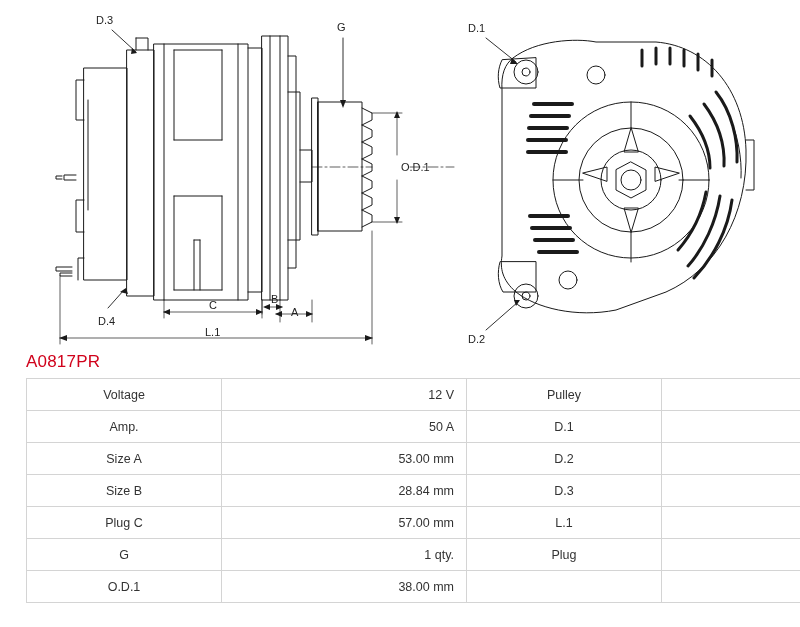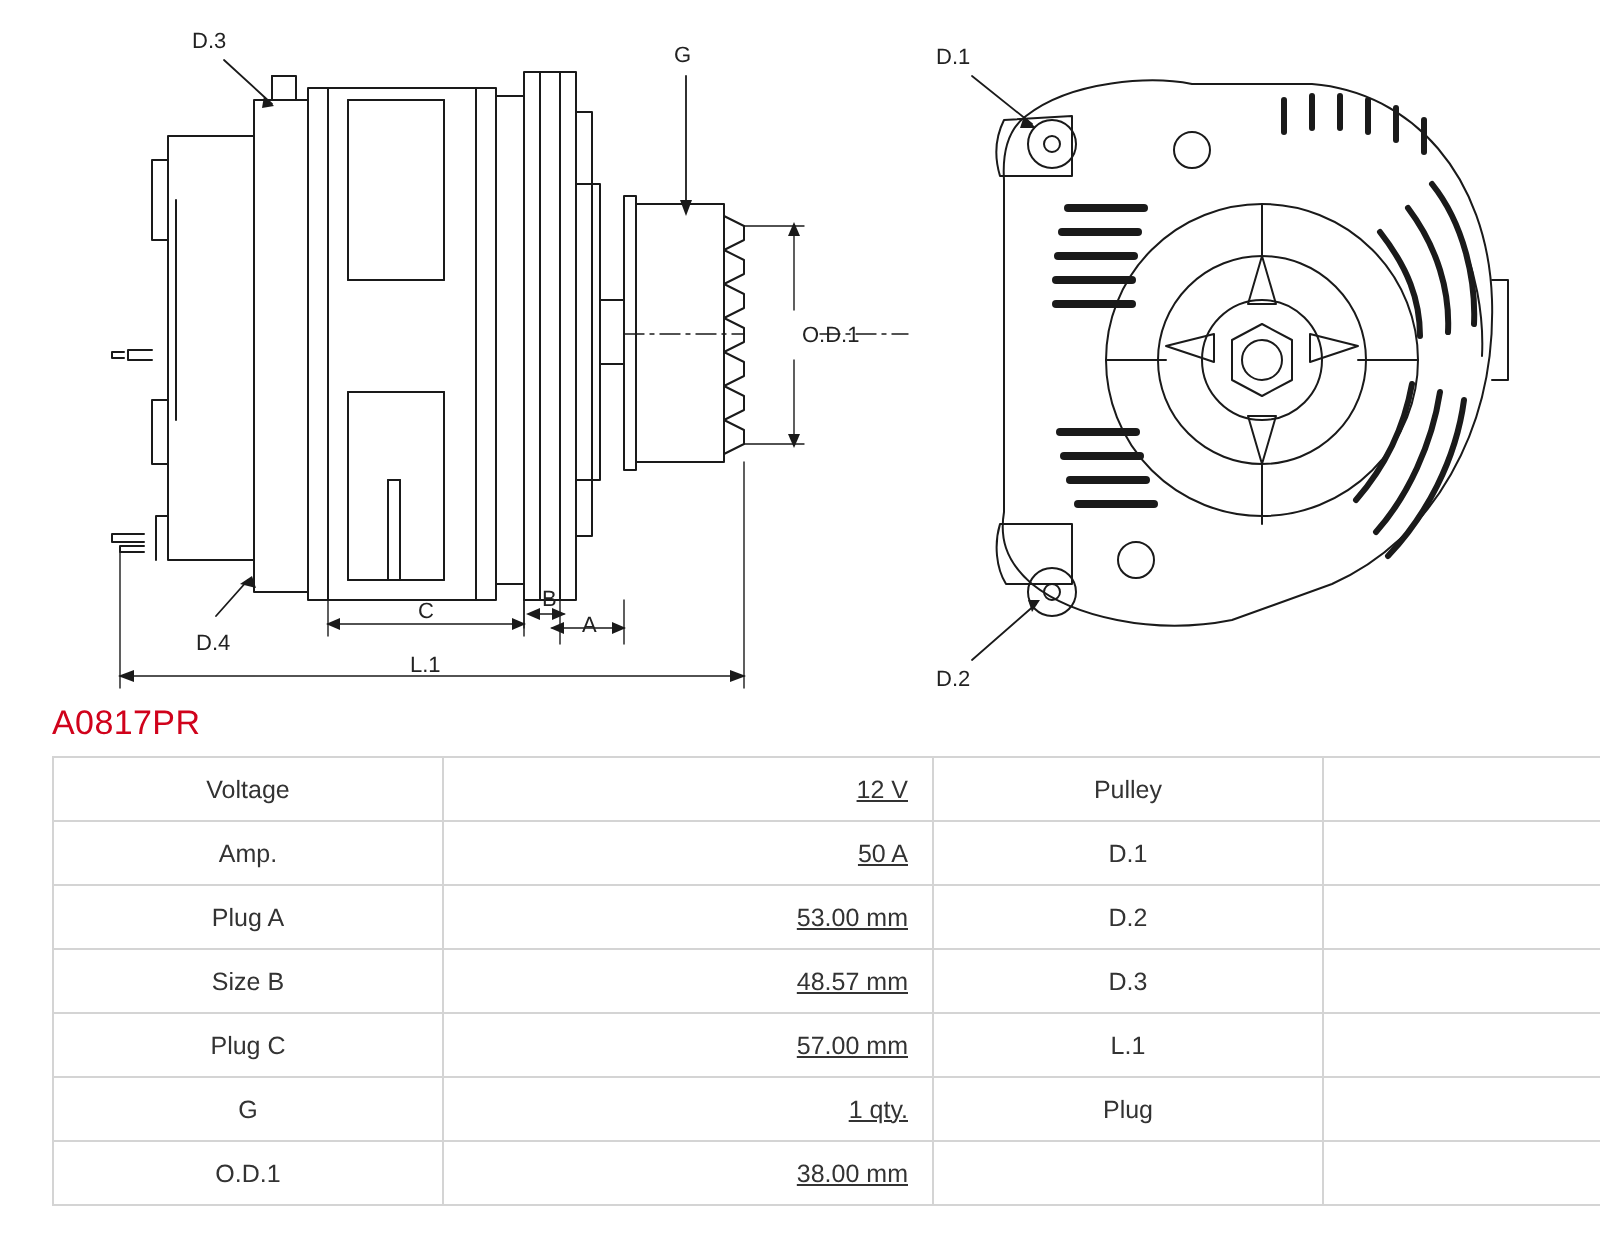--- a/index.html
+++ b/index.html
@@ -51,21 +51,20 @@
   }
   td.lbl {
     text-align: center;
     width: 170px;
     color: #333;
   }
   td.val {
     text-align: right;
     width: 220px;
     color: #333;
-    text-decoration: underline;
   }
   td.empty {
     border: none;
   }
   .dim-text {
     font-size: 11px;
     fill: #222;
     font-family: "Liberation Sans", sans-serif;
   }
 </style>
@@ -257,28 +256,28 @@
         <td class="lbl">Pulley</td>
         <td class="val">AP</td>
       </tr>
       <tr>
         <td class="lbl">Amp.</td>
         <td class="val">50 A</td>
         <td class="lbl">D.1</td>
         <td class="val">10.50 mm</td>
       </tr>
       <tr>
-        <td class="lbl">Plug A</td>
+        <td class="lbl">Size A</td>
         <td class="val">53.00 mm</td>
         <td class="lbl">D.2</td>
         <td class="val">M8x1.25 mm</td>
       </tr>
       <tr>
         <td class="lbl">Size B</td>
-        <td class="val">48.57 mm</td>
+        <td class="val">28.84 mm</td>
         <td class="lbl">D.3</td>
         <td class="val">10.50 mm</td>
       </tr>
       <tr>
         <td class="lbl">Plug C</td>
         <td class="val">57.00 mm</td>
         <td class="lbl">L.1</td>
         <td class="val">162.50 mm</td>
       </tr>
       <tr>

